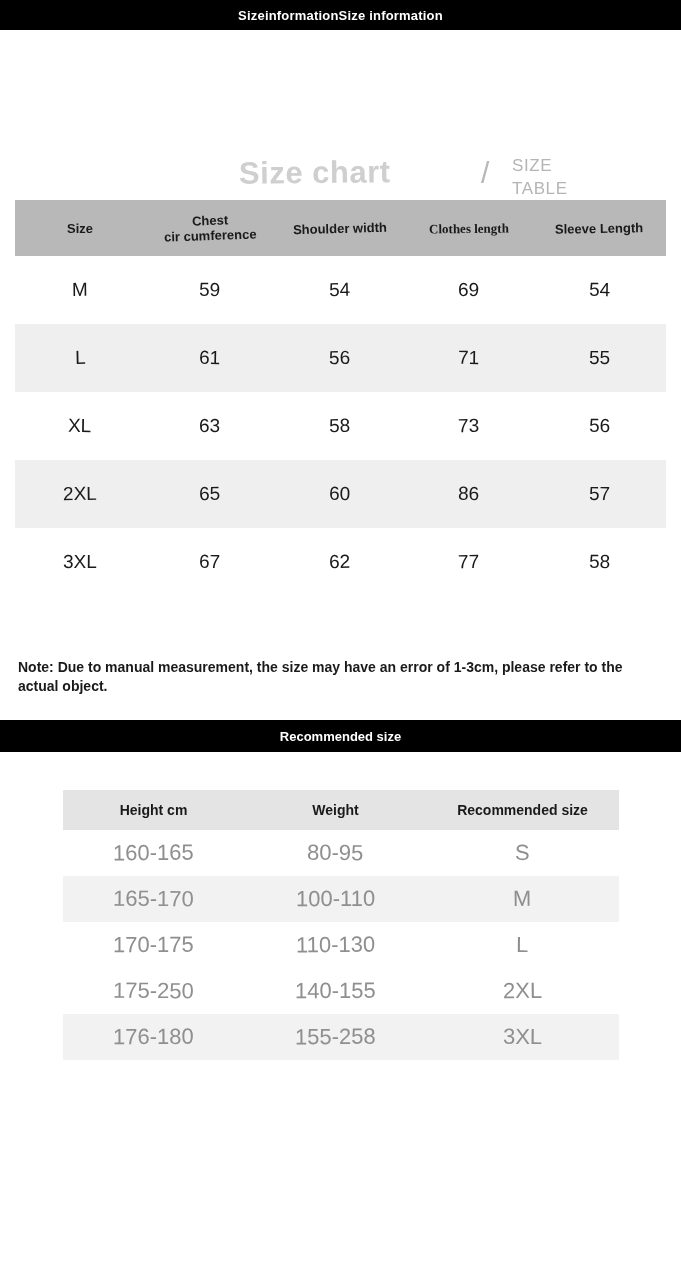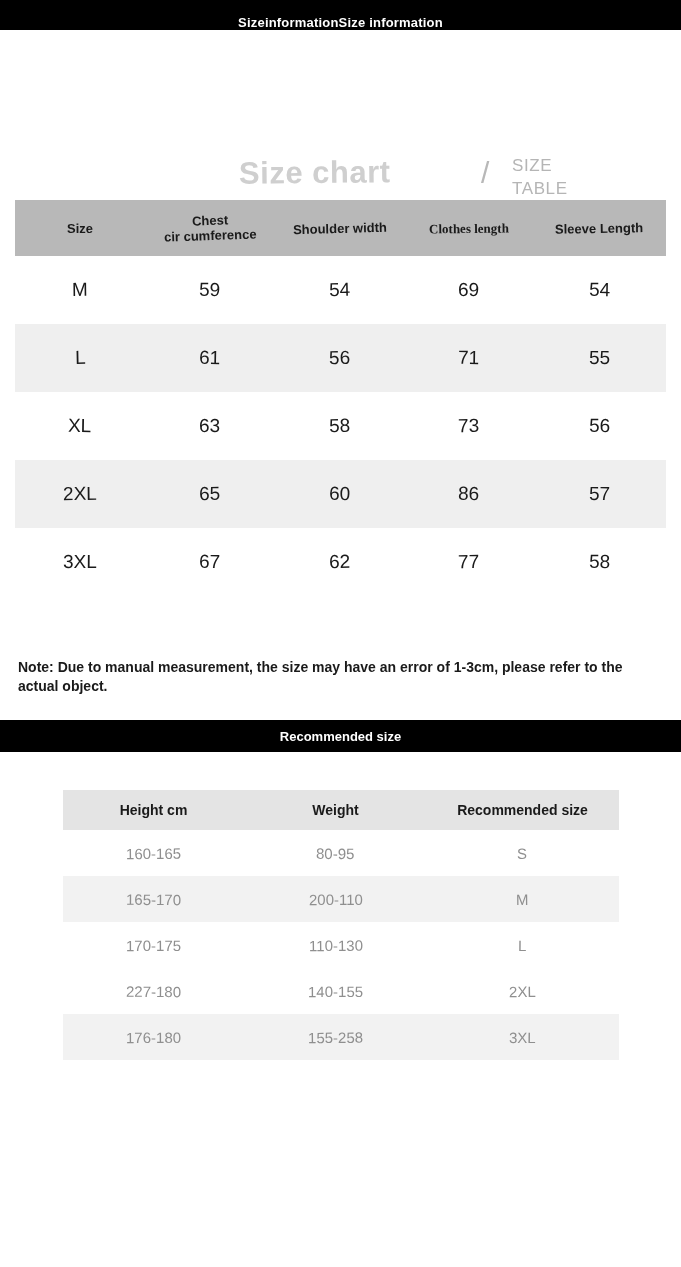--- a/index.html
+++ b/index.html
@@ -17,21 +17,21 @@
     overflow: hidden;
   }
 
   
   .banner {
     width: 681px;
     height: 30px;
     background: #000000;
     color: #ffffff;
     display: flex;
-    align-items: flex-end;
+    align-items: center;
     justify-content: center;
     font-size: 13px;
     font-weight: bold;
     letter-spacing: 0.2px;
   }
 
   .banner-2 {
     width: 681px;
     height: 32px;
     background: #000000;
@@ -151,21 +151,21 @@
     font-size: 14px;
     font-weight: bold;
     height: 40px;
     text-align: center;
     vertical-align: middle;
   }
   .rec-table tbody td {
     height: 46px;
     text-align: center;
     vertical-align: middle;
-    font-size: 15px;
+    font-size: 22px;
     color: #8f8f8f;
   }
   .rec-table tbody tr.alt td {
     background: #f2f2f2;
   }
   .rc-0 { width: 182px; }
   .rc-1 { width: 182px; }
   .rc-2 { width: 192px; }
 
   .r-r0 { display:inline-block; transform: rotate(-0.6deg); }
@@ -266,30 +266,30 @@
       </tr>
     </thead>
     <tbody>
       <tr>
         <td><span class="r-r0">160-165</span></td>
         <td><span class="r-r1">80-95</span></td>
         <td><span class="r-r2">S</span></td>
       </tr>
       <tr class="alt">
         <td><span class="r-r1">165-170</span></td>
-        <td><span class="r-r2">200-110</span></td>
+        <td><span class="r-r2">100-110</span></td>
         <td><span class="r-r0">M</span></td>
       </tr>
       <tr>
         <td><span class="r-r2">170-175</span></td>
         <td><span class="r-r0">110-130</span></td>
         <td><span class="r-r1">L</span></td>
       </tr>
       <tr>
-        <td><span class="r-r1">227-180</span></td>
+        <td><span class="r-r1">175-250</span></td>
         <td><span class="r-r2">140-155</span></td>
         <td><span class="r-r0">2XL</span></td>
       </tr>
       <tr class="alt">
         <td><span class="r-r2">176-180</span></td>
         <td><span class="r-r0">155-258</span></td>
         <td><span class="r-r1">3XL</span></td>
       </tr>
     </tbody>
   </table>

